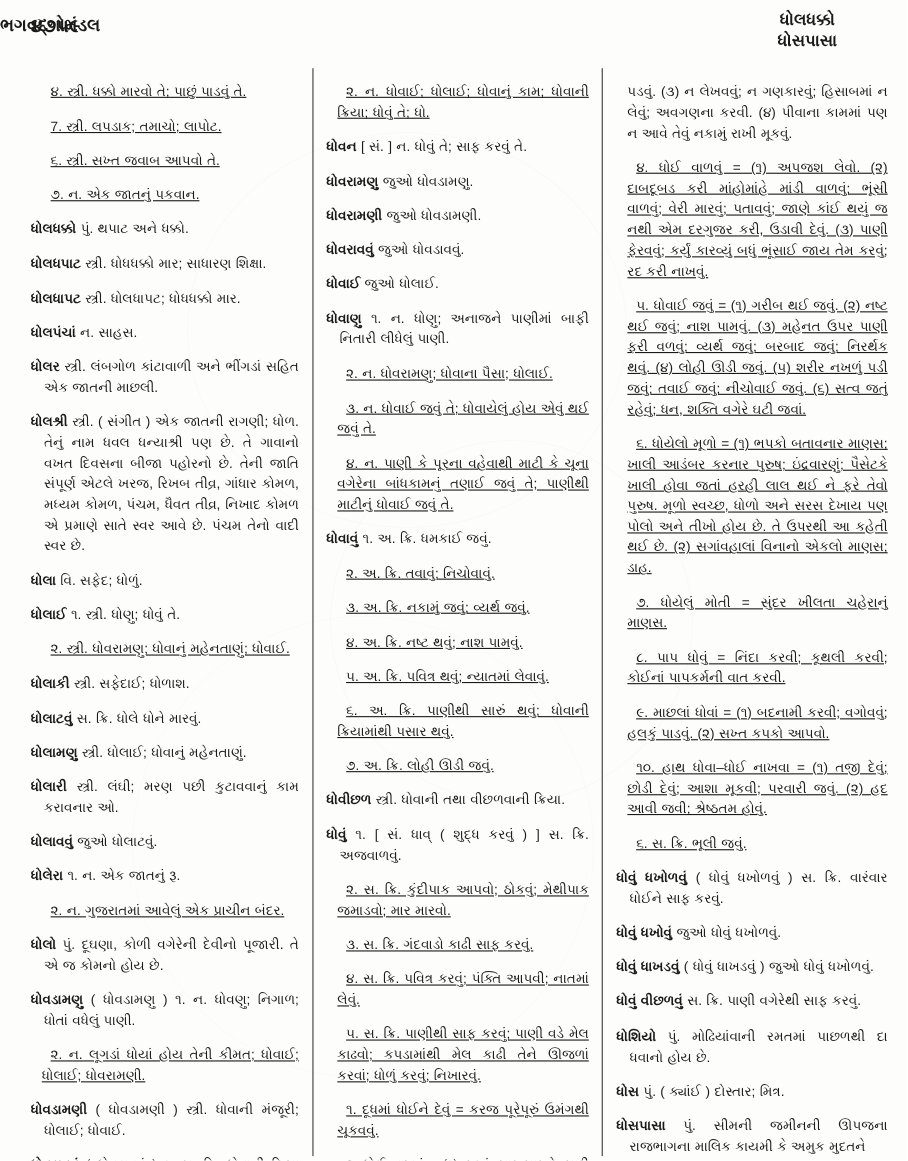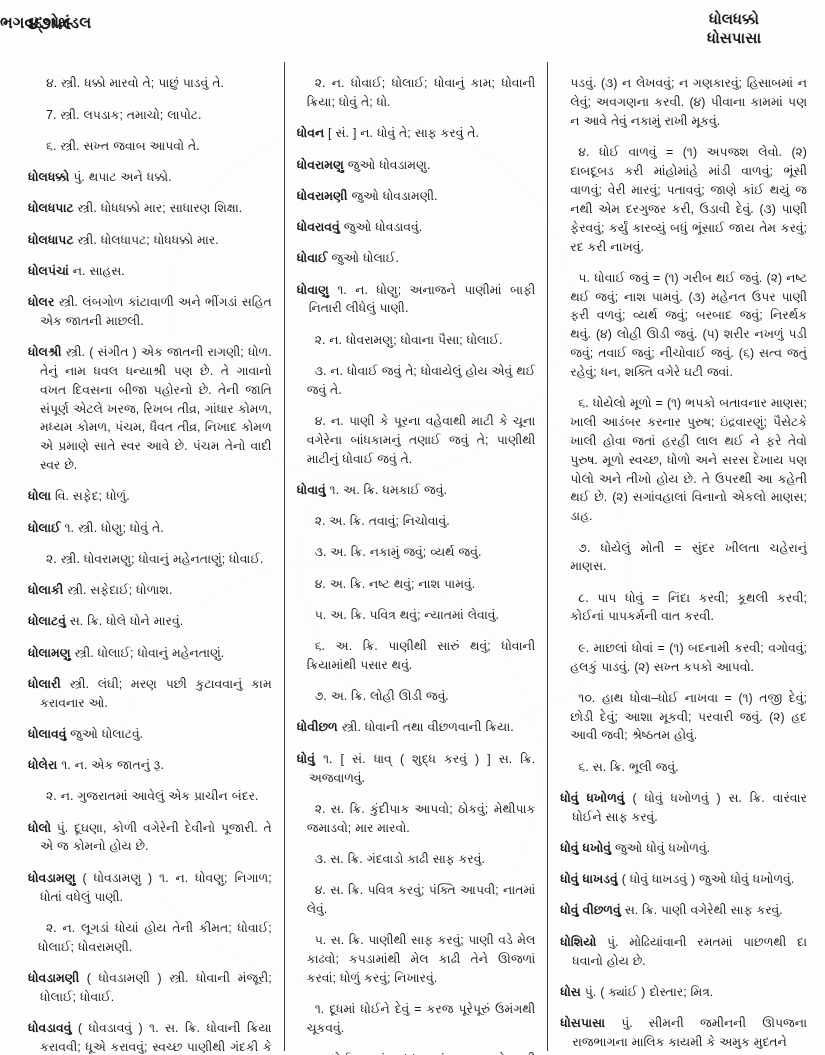--- a/index.html
+++ b/index.html
@@ -94,20 +94,21 @@
     text-justify: inter-word;
     word-spacing: .5px;
   }
   .entry.hang {
     padding-left: 12px;
     text-indent: -12px;
   }
   .entry.indent {
     padding-left: 10px;
     text-indent: 8px;
+    text-decoration: underline;
   }
   .entry.cont {
     padding-left: 10px;
     text-indent: 0;
   }
   .hw {
     font-weight: bold;
   }
 </style>
 </head>
@@ -126,20 +127,21 @@
       <div>ધોલધક્કો</div>
       <div>ધોસપાસા</div>
     </div>
   </div>
 
   <div class="columns">
     <div class="col">
         <p class="entry indent">૪. સ્ત્રી. ધક્કો મારવો તે; પાછું પાડવું તે.</p>
         <p class="entry indent">7. સ્ત્રી. લપડાક; તમાચો; લાપોટ.</p>
         <p class="entry indent">૬. સ્ત્રી. સખ્ત જવાબ આપવો તે.</p>
+        <p class="entry indent">૭. ન. એક જાતનું પકવાન.</p>
         <p class="entry hang"><span class="hw">ધોલધક્કો</span> પું. થપાટ અને ધક્કો.</p>
         <p class="entry hang"><span class="hw">ધોલધપાટ</span> સ્ત્રી. ધોધધક્કો માર; સાધારણ શિક્ષા.</p>
         <p class="entry hang"><span class="hw">ધોલધાપટ</span> સ્ત્રી. ધોલધાપટ; ધોધધક્કો માર.</p>
         <p class="entry hang"><span class="hw">ધોલપંચાં</span> ન. સાહસ.</p>
         <p class="entry hang"><span class="hw">ધોલર</span> સ્ત્રી. લંબગોળ કાંટાવાળી અને ભીંગડાં સહિત એક જાતની માછલી.</p>
         <p class="entry hang"><span class="hw">ધોલશ્રી</span> સ્ત્રી. ( સંગીત ) એક જાતની રાગણી; ધોળ. તેનું નામ ધવલ ધન્યાશ્રી પણ છે. તે ગાવાનો વખત દિવસના બીજા પહોરનો છે. તેની જાતિ સંપૂર્ણ એટલે ખરજ, રિખબ તીવ્ર, ગાંધાર કોમળ, મધ્યમ કોમળ, પંચમ, ધૈવત તીવ્ર, નિખાદ કોમળ એ પ્રમાણે સાતે સ્વર આવે છે. પંચમ તેનો વાદી સ્વર છે.</p>
         <p class="entry hang"><span class="hw">ધોલા</span> વિ. સફેદ; ધોળું.</p>
         <p class="entry hang"><span class="hw">ધોલાઈ</span> ૧. સ્ત્રી. ધોણુ; ધોવું તે.</p>
         <p class="entry indent">૨. સ્ત્રી. ધોવરામણુ; ધોવાનું મહેનતાણું; ધોવાઈ.</p>
         <p class="entry hang"><span class="hw">ધોલાકી</span> સ્ત્રી. સફેદાઈ; ધોળાશ.</p>

